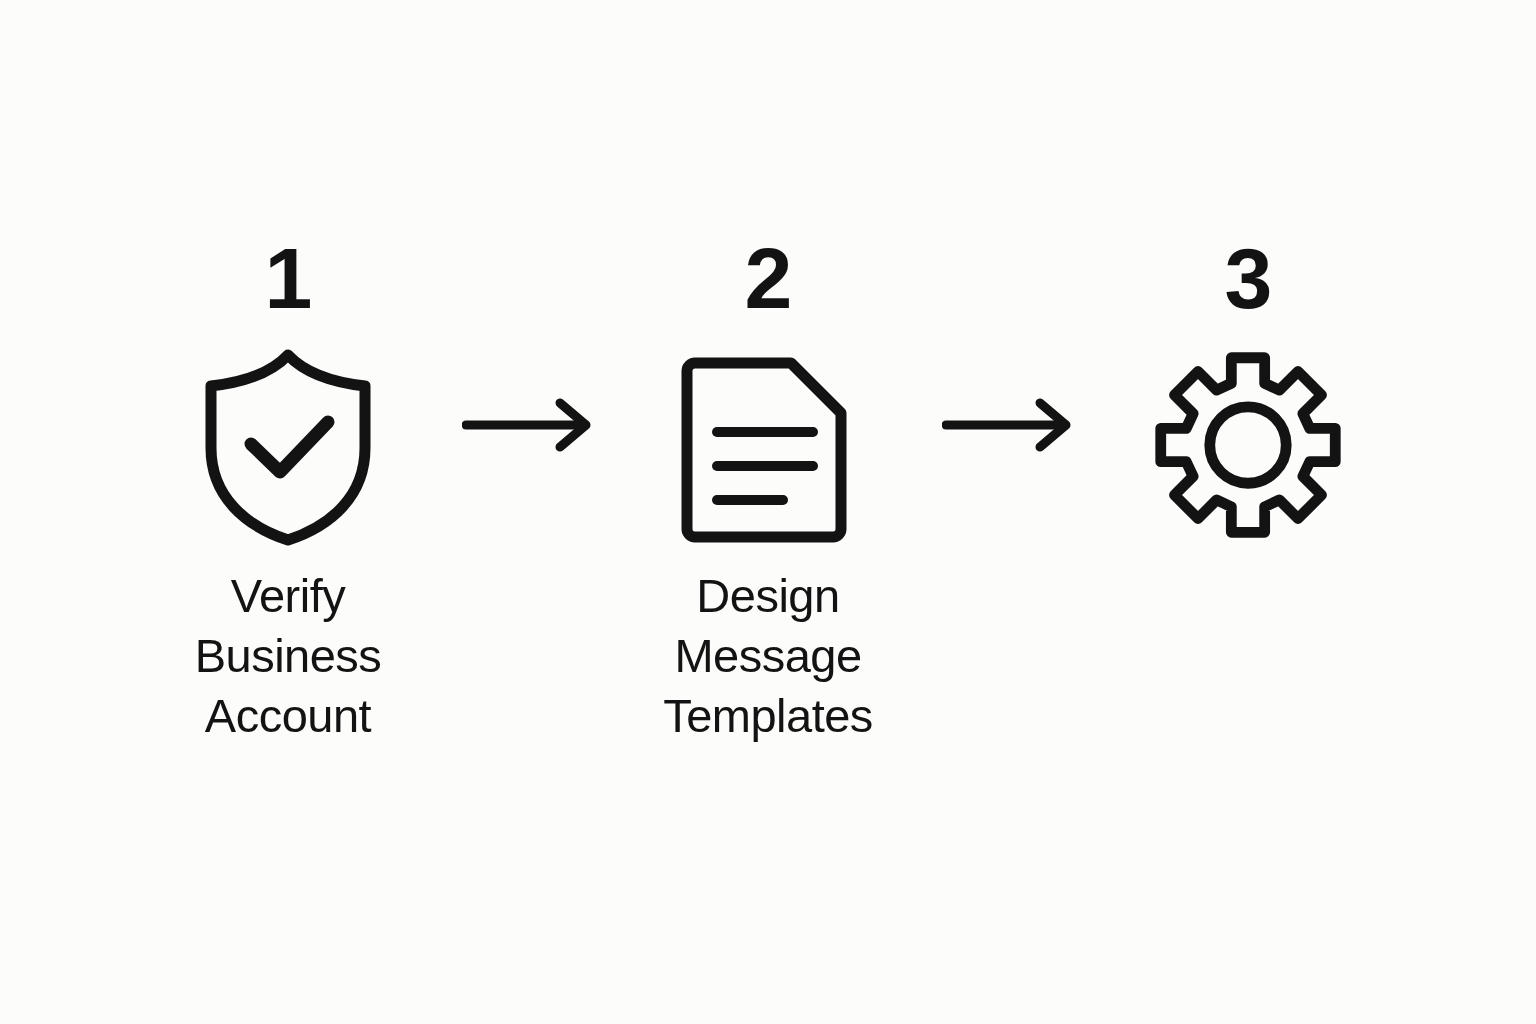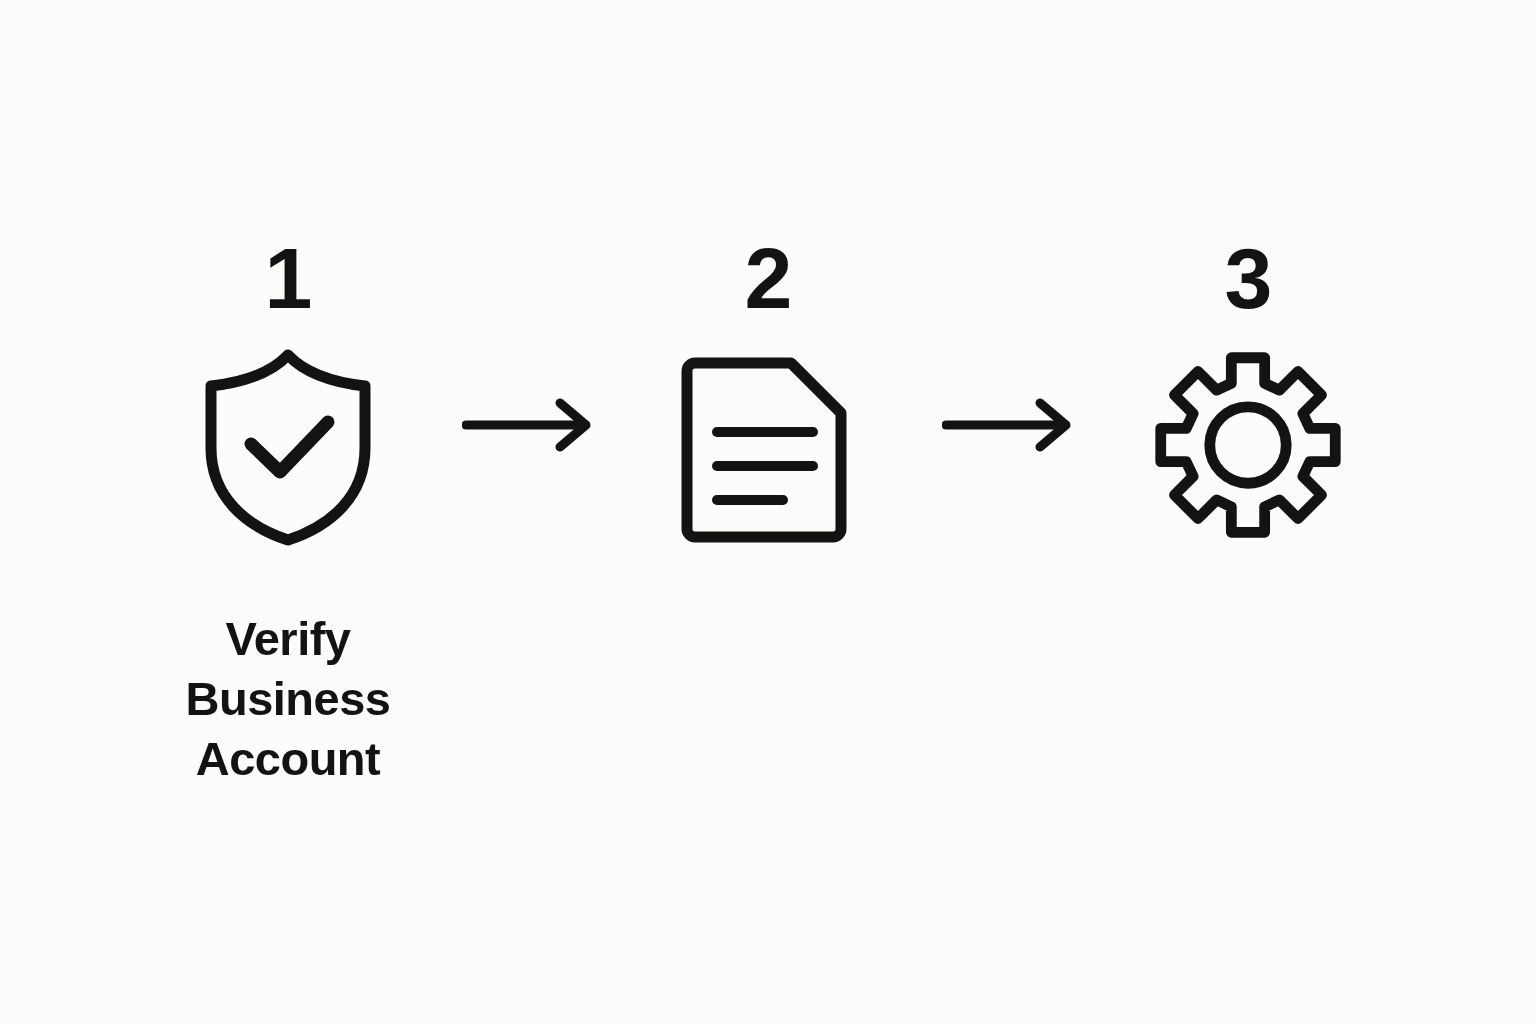--- a/index.html
+++ b/index.html
@@ -55,23 +55,23 @@
     width: 200px;
     display: flex;
     align-items: center;
     justify-content: center;
     margin-top: 22px;
   }
   .step-icon svg {
     display: block;
   }
   .step-label {
-    margin-top: 63px;
+    margin-top: 20px;
     font-size: 47px;
-    font-weight: 700;
+    font-weight: 400;
     line-height: 60px;
     color: #131313;
     text-align: center;
     letter-spacing: -0.5px;
     white-space: pre-line;
   }
   .connector {
     width: 150px;
     display: flex;
     align-items: center;
@@ -112,20 +112,23 @@
     <div class="step">
       <div class="step-number">2</div>
       <div class="step-icon">
         <svg width="186" height="204" viewBox="0 0 186 204" fill="none" xmlns="http://www.w3.org/2000/svg">
           <path d="M20 19 H116 L166 69 V185 A8 8 0 0 1 158 193 H20 A8 8 0 0 1 12 185 V27 A8 8 0 0 1 20 19 Z" stroke="#131313" stroke-width="11" stroke-linejoin="round" stroke-linecap="round" fill="none"></path>
           <path d="M42 88 H138" stroke="#131313" stroke-width="10" stroke-linecap="round"></path>
           <path d="M42 122 H138" stroke="#131313" stroke-width="10" stroke-linecap="round"></path>
           <path d="M42 156 H108" stroke="#131313" stroke-width="10" stroke-linecap="round"></path>
         </svg>
       </div>
+      <div class="step-label">Design
+Message
+Templates</div>
     </div>
 
     <div class="connector">
       <svg width="132" height="60" viewBox="0 0 132 60" fill="none" xmlns="http://www.w3.org/2000/svg">
         <path d="M4 30 L120 30" stroke="#131313" stroke-width="9" stroke-linecap="round"></path>
         <path d="M98 8 L124 30 L98 52" stroke="#131313" stroke-width="9" stroke-linecap="round" stroke-linejoin="round" fill="none"></path>
       </svg>
     </div>
 
     <div class="step">

